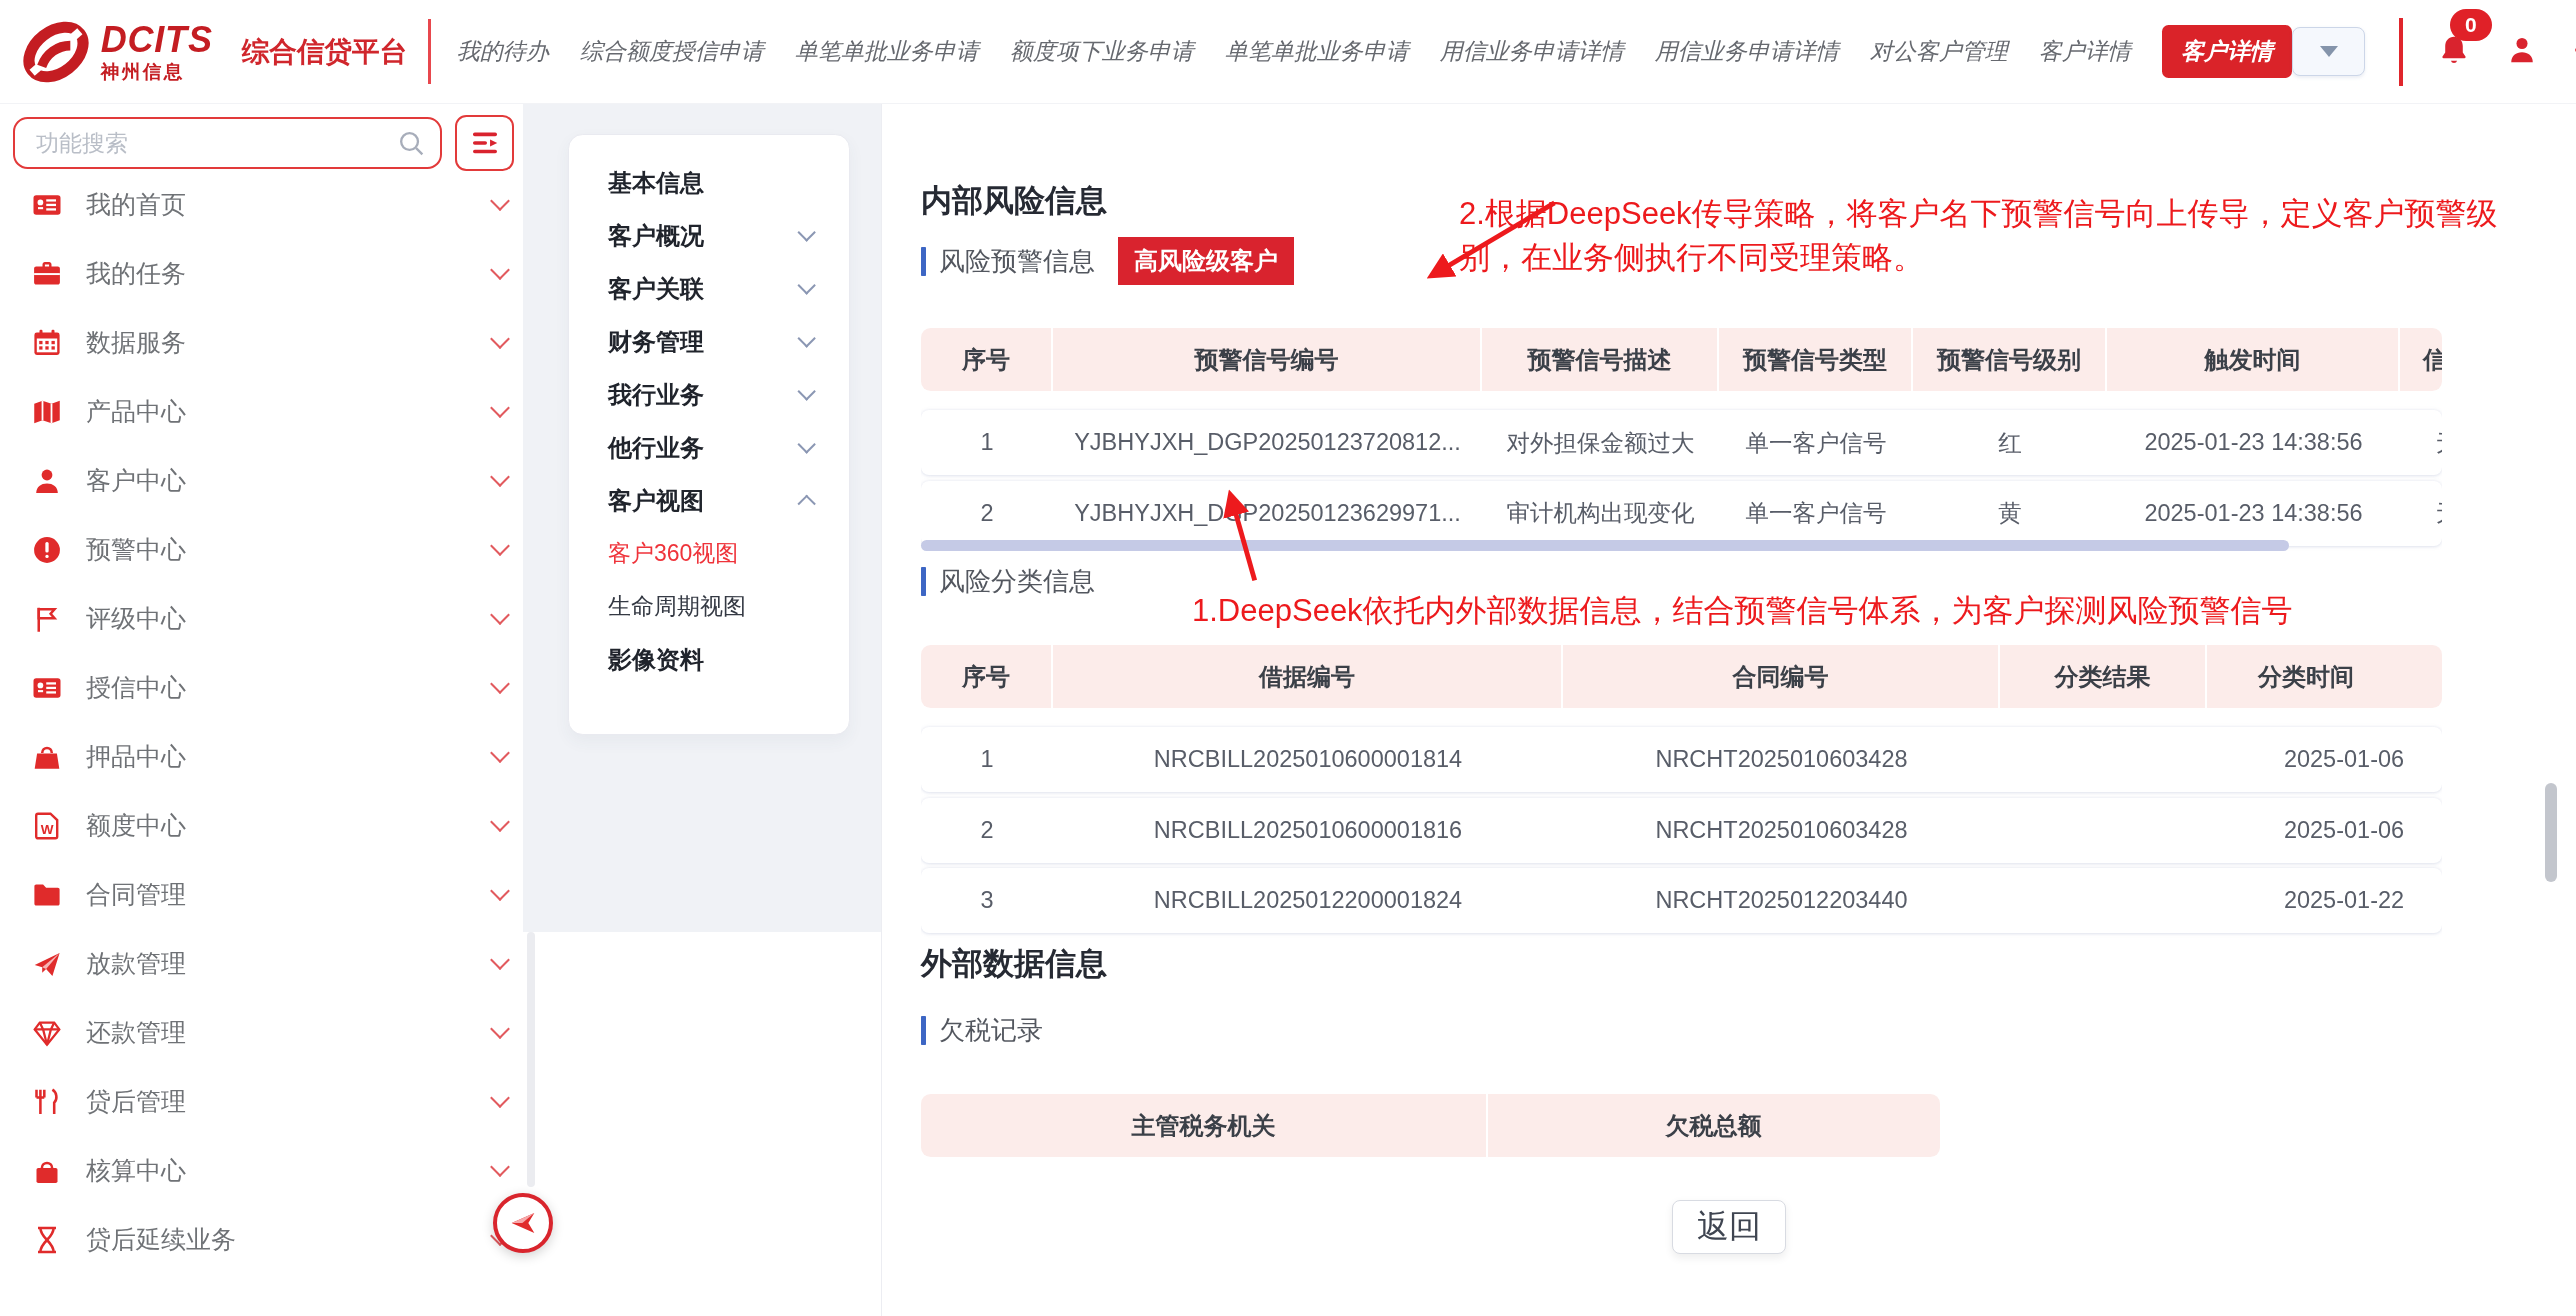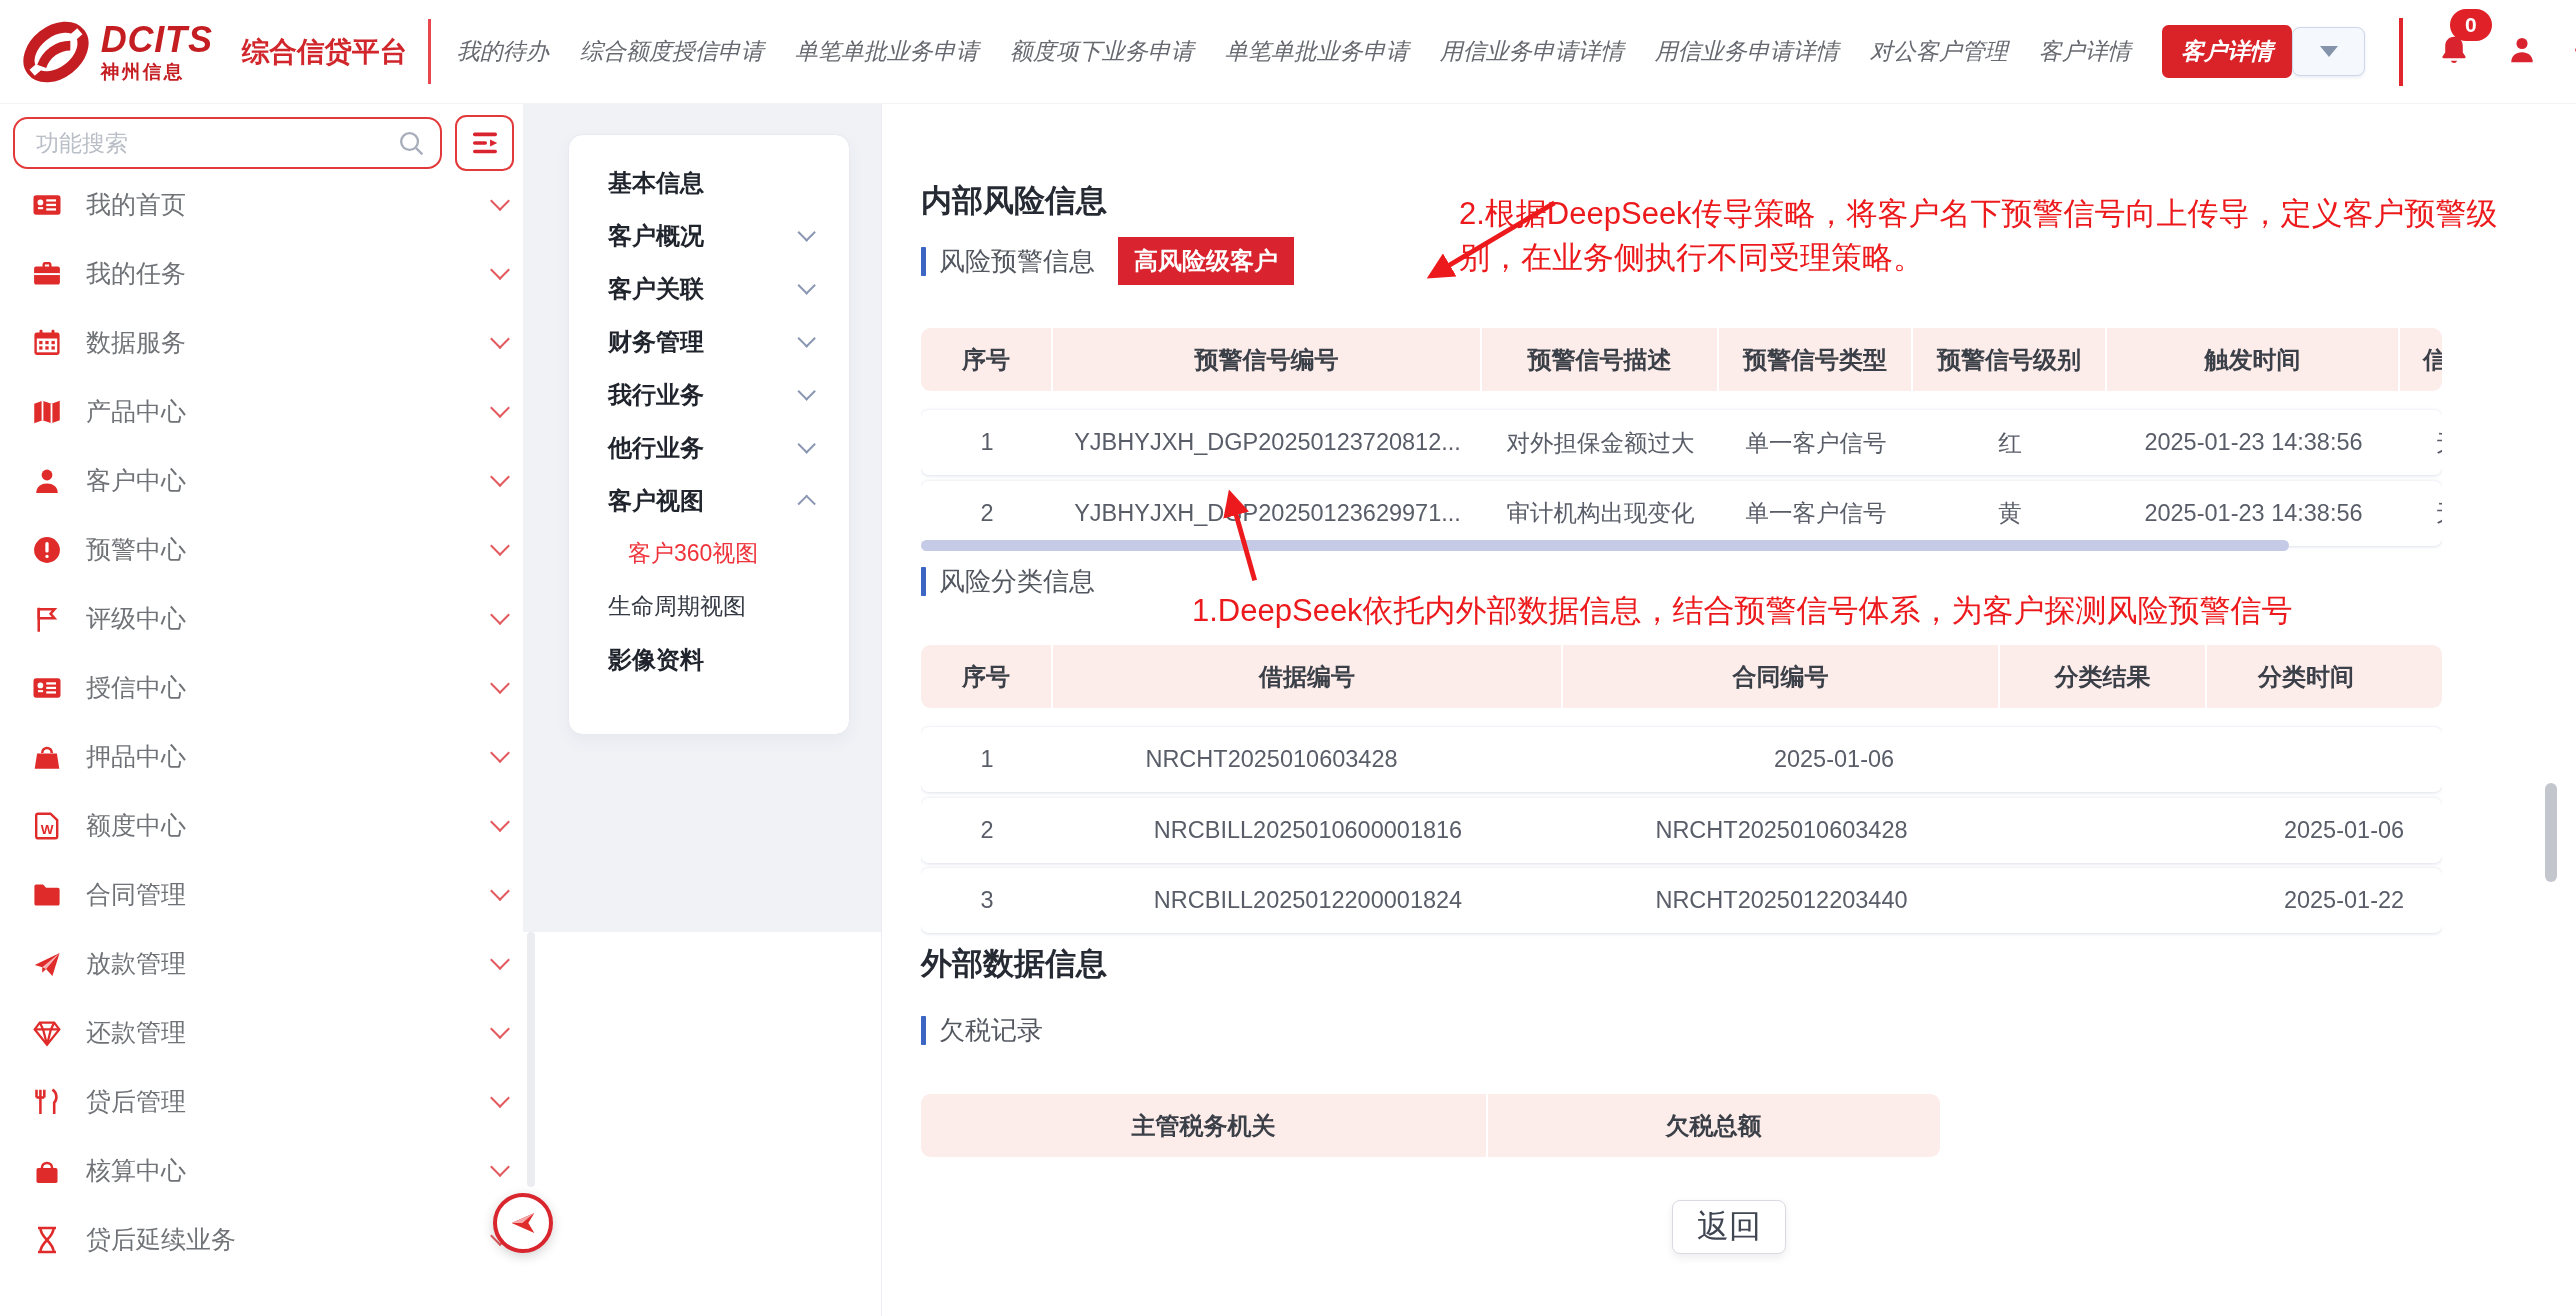--- a/index.html
+++ b/index.html
@@ -46,21 +46,21 @@
   .side-label{font-size:25px;color:#6f7276;}
   .chev-red{width:12px;height:12px;border-right:2.4px solid #e25a5e;border-bottom:2.4px solid #e25a5e;
     transform:rotate(45deg);margin-left:auto;margin-top:-6.5px;}
   
   .midzone{position:absolute;left:523px;top:104px;width:358px;height:828px;background:#f0f2f6;z-index:1;}
   .mid-scroll{position:absolute;left:527px;top:932px;width:8px;height:255px;background:#ebecf0;border-radius:4px;z-index:1;}
   .subcard{position:absolute;left:45px;top:30px;width:282px;height:601px;background:#fff;border:0.8px solid #e9eaf0;
     border-radius:14.6px;box-shadow:0 6.5px 16px rgba(60,70,100,.05);padding:21px 0;box-sizing:border-box;}
   .sub-item{height:53px;display:flex;align-items:center;padding:0 36px 0 39px;font-size:24px;font-weight:bold;color:#20242c;cursor:pointer;}
   .sub-item.sub{font-weight:normal;font-size:23px;color:#343943;}
-  .sub-item.selected{color:#ef333a;margin-left:20px;}
+  .sub-item.selected{color:#ef333a;}
   .chev-grey{width:11.3px;height:11.3px;border-right:2px solid #8b97b3;border-bottom:2px solid #8b97b3;margin-left:auto;}
   .chev-grey.down{transform:rotate(45deg);margin-top:-4.9px;}
   .chev-grey.up{transform:rotate(-135deg);margin-top:6.5px;}
   
   .main{position:absolute;left:881px;top:104px;right:0;bottom:0;background:#fff;border-left:0.8px solid #ecedf2;}
   .h1{position:absolute;left:39px;font-size:31px;font-weight:bold;color:#262a33;}
   #title-internal{top:76px;}
   #title-external{top:839px;}
   .sect{position:absolute;left:39px;display:flex;align-items:center;}
   #sect-warning{top:133px;}
@@ -510,20 +510,21 @@
     <div class="tbl" id="tbl-class">
         <div class="thead">
           <div class="th" style="width:132px">序号</div>
           <div class="th" style="width:510px">借据编号</div>
           <div class="th" style="width:437px">合同编号</div>
           <div class="th" style="width:207px">分类结果</div>
           <div class="th" style="width:198px">分类时间</div>
         </div>
         <div class="tr">
           <div class="td" style="width:132px">1</div>
+          <div class="td" style="width:510px">NRCBILL2025010600001814</div>
           <div class="td" style="width:437px">NRCHT2025010603428</div>
           <div class="td" style="width:245px"></div>
           <div class="td" style="width:198px">2025-01-06</div>
         </div>
         <div class="tr">
           <div class="td" style="width:132px">2</div>
           <div class="td" style="width:510px">NRCBILL2025010600001816</div>
           <div class="td" style="width:437px">NRCHT2025010603428</div>
           <div class="td" style="width:245px"></div>
           <div class="td" style="width:198px">2025-01-06</div>

